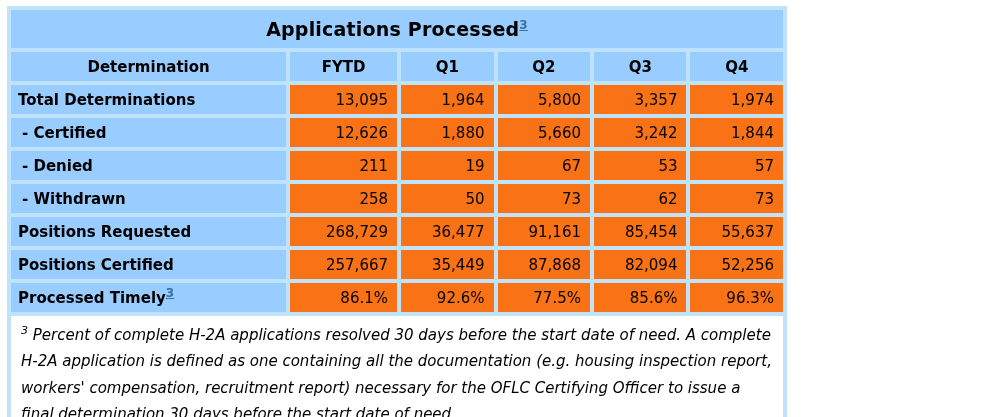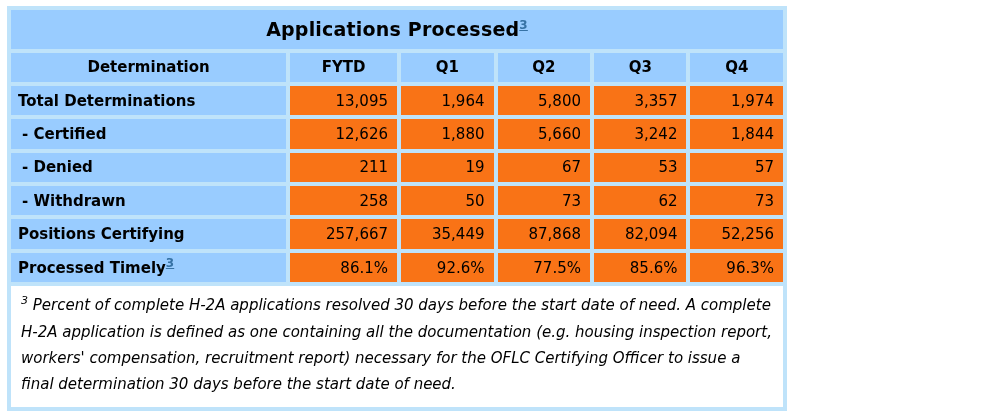--- a/index.html
+++ b/index.html
@@ -132,21 +132,29 @@
         </tr>
         <tr>
           <td class="row-label indent"><span>- Withdrawn</span></td>
           <td class="value">258</td>
           <td class="value">50</td>
           <td class="value">73</td>
           <td class="value">62</td>
           <td class="value">73</td>
         </tr>
         <tr>
-          <td class="row-label"><span>Positions Certifying</span></td>
+          <td class="row-label"><span>Positions Requested</span></td>
+          <td class="value">268,729</td>
+          <td class="value">36,477</td>
+          <td class="value">91,161</td>
+          <td class="value">85,454</td>
+          <td class="value">55,637</td>
+        </tr>
+        <tr>
+          <td class="row-label"><span>Positions Certified</span></td>
           <td class="value">257,667</td>
           <td class="value">35,449</td>
           <td class="value">87,868</td>
           <td class="value">82,094</td>
           <td class="value">52,256</td>
         </tr>
         <tr>
           <td class="row-label"><span>Processed Timely</span><sup class="fn-link"><a href="#">3</a></sup></td>
           <td class="value">86.1%</td>
           <td class="value">92.6%</td>

